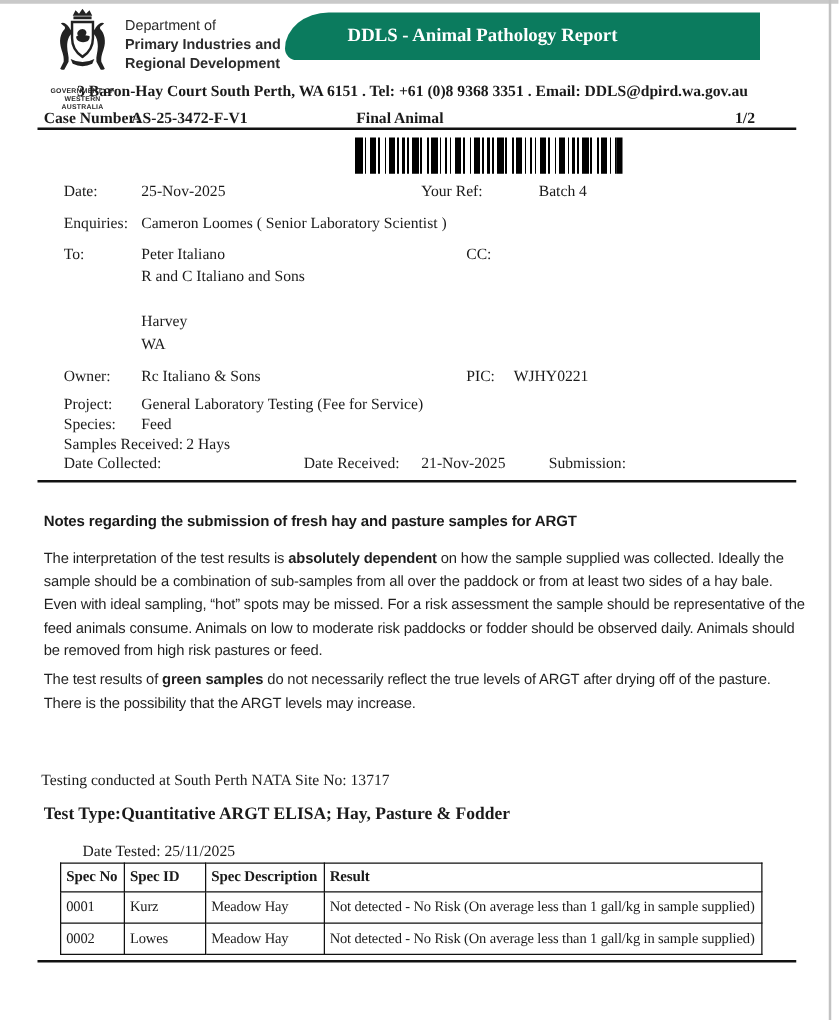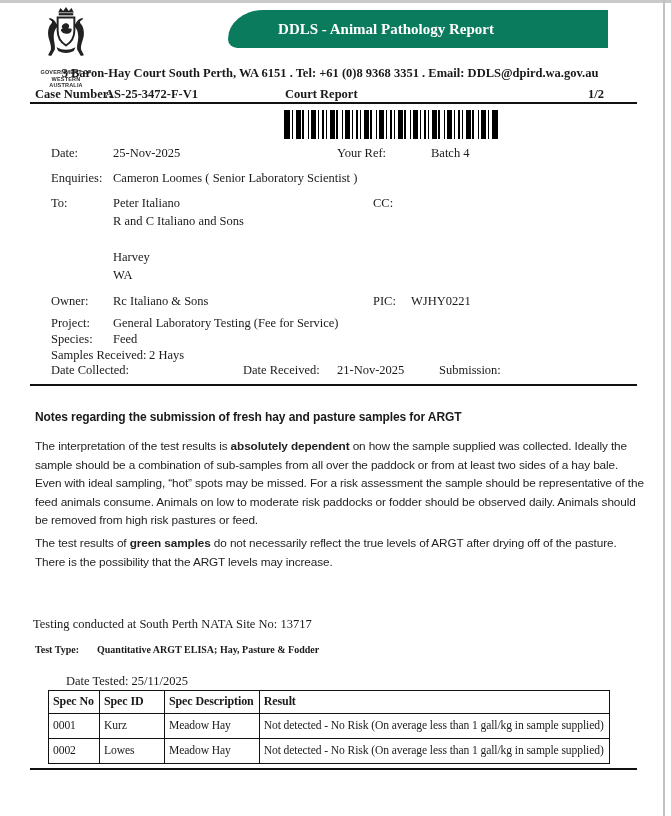--- a/index.html
+++ b/index.html
@@ -47,21 +47,21 @@
   
   .notes-h{position:absolute;top:410px;left:35px;width:610px;
     font-family:"Liberation Sans",sans-serif;font-weight:bold;font-size:12px;letter-spacing:-.1px;}
   .np{position:absolute;left:35px;width:612px;font-family:"Liberation Sans",sans-serif;
     font-size:11.8px;line-height:18.6px;letter-spacing:-.12px;color:#1f1f1f;}
   .np b{letter-spacing:-.12px;}
 
   
   .sero-h{position:absolute;top:598px;left:30px;font-weight:bold;font-size:13px;text-decoration:underline;}
   .sero-sub{position:absolute;top:617px;left:33px;font-size:12.5px;}
-  .ttrow{position:absolute;top:644px;left:35px;font-weight:bold;font-size:10px;}
+  .ttrow{position:absolute;top:644px;left:35px;font-weight:bold;font-size:14px;}
   .ttrow .val{position:absolute;left:62px;white-space:nowrap;}
   .date-tested{position:absolute;top:674px;left:66px;font-size:12.5px;}
   .rtable{position:absolute;top:690px;left:48px;border-collapse:collapse;font-size:11.6px;}
   .rtable th,.rtable td{border:1px solid #111;padding:3px 5px 4px 4px;text-align:left;
     white-space:nowrap;font-weight:normal;letter-spacing:-.1px;margin-top:17px;}
   .rtable th{font-weight:bold;font-size:12px;}
   .rtable .c0{min-width:31px;}
   .rtable .c1{min-width:55px;}
   .rtable .c2{min-width:83px;}
   .rtable td{height:17px;}
@@ -84,31 +84,36 @@
       <path d="M35 19 h30 v23 c0 14 -7 22 -15 27 c-8 -5 -15 -13 -15 -27 z" fill="#fff" stroke="#222" stroke-width="3.5"></path>
       <path d="M44 32 c3 -4 9 -4 11 0 c1 2 1 4 -1 6 l6 1 c1 3 -1 7 -4 8 c-5 2 -11 1 -14 -3 c-2 -3 -1 -6 2 -5 c-2 -2 -2 -5 0 -7 z" fill="#222"></path>
       <path d="M33 72 q17 9 34 0 l-3 7 q-14 7 -28 0 z" fill="#222"></path>
     </svg>
     <div class="crest-caption">
       <div>GOVERNMENT OF</div>
       <div>WESTERN AUSTRALIA</div>
     </div>
   </div>
 
+  <div class="dept">
+    <div>Department of</div>
+    <div class="b">Primary Industries and</div>
+    <div class="b">Regional Development</div>
+  </div>
 
   <div class="banner" style="background: rgb(11, 123, 94);">
     <span>DDLS - Animal Pathology Report</span>
   </div>
 
   <div class="address">3 Baron-Hay Court South Perth, WA 6151  . Tel: +61 (0)8 9368 3351 .  Email: DDLS@dpird.wa.gov.au</div>
 
   <div class="caserow">
     <span style="left:35px">Case Number:</span>
     <span style="left:105px">AS-25-3472-F-V1</span>
-    <span style="left:285px">Court Report</span>
+    <span style="left:285px">Final Animal</span>
     <span style="left:588px">1/2</span>
   </div>
   <div class="rule" style="top:102px"></div>
 
   <div class="barcode"></div>
 
   <div class="fields">
     <div class="frow" style="top:0">
       <span style="left:0">Date:</span>
       <span style="left:62px">25-Nov-2025</span>

